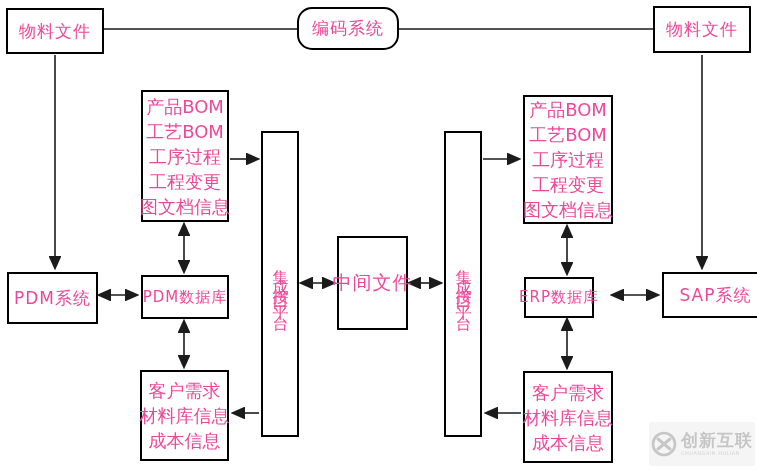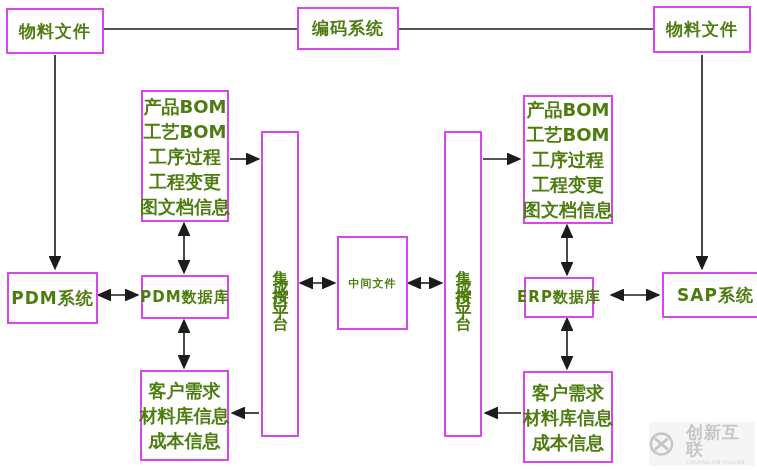--- a/index.html
+++ b/index.html
@@ -1,36 +1,36 @@
 <!DOCTYPE html>
 <html><head>
 <meta charset="utf-8">
 <style>
   html,body{margin:0;padding:0;background:#ffffff;}
   .canvas{
     position:relative;width:757px;height:470px;background:#ffffff;overflow:hidden;
     font-family:"DejaVu Sans","Liberation Sans",sans-serif;
   }
   .box{
-    position:absolute;border:2px solid #d946ef;background:#ffffff;
+    position:absolute;border:2px solid #000000;background:#ffffff;
     display:flex;align-items:center;justify-content:center;
-    font-weight:bold;color:#4d7c0f;box-sizing:border-box;text-align:center;
+    font-weight:normal;color:#ec4899;box-sizing:border-box;text-align:center;
   }
   .lbl{font-size:17px;letter-spacing:1px;white-space:nowrap;}
   .multiline{flex-direction:column;justify-content:center;}
   .multiline .row{font-size:18px;line-height:25px;white-space:nowrap;}
   .vertical{
     writing-mode:vertical-rl;text-orientation:upright;
     font-size:16px;letter-spacing:9px;
   }
   .wires{position:absolute;left:0;top:0;width:757px;height:470px;}
   .watermark{
     position:absolute;right:2px;bottom:4px;width:106px;height:44px;
     background:#f5f5f5;border-radius:3px;
-    display:flex;align-items:center;justify-content:center;gap:12px;
+    display:flex;align-items:center;justify-content:center;gap:4px;
     color:#c6c6c6;
   }
   .wm-text{display:flex;flex-direction:column;line-height:1;}
   .wm-name{font-size:17px;font-weight:bold;letter-spacing:1px;}
   .wm-caption{font-size:5px;letter-spacing:.5px;margin-top:2px;color:#d3d3d3;}
 </style>
 </head>
 <body>
 
 <div class="canvas">
@@ -60,21 +60,21 @@
       <line x1="567" y1="226" x2="567" y2="274" marker-start="url(#as)" marker-end="url(#ae)"></line>
       <line x1="567" y1="319" x2="567" y2="368" marker-start="url(#as)" marker-end="url(#ae)"></line>
       <line x1="259" y1="413" x2="233" y2="413" marker-end="url(#ae)"></line>
       <line x1="521" y1="413" x2="486" y2="413" marker-end="url(#ae)"></line>
     </g>
   </svg>
 
   <div class="box" style="left:6px;top:8px;width:98px;height:46px;">
     <span class="lbl">物料文件</span>
   </div>
-  <div class="box" style="left:297px;top:7px;width:102px;height:43px;">
+  <div class="box" style="left:297px;top:7px;width:102px;height:43px;border-radius:15px;">
     <span class="lbl">编码系统</span>
   </div>
   <div class="box" style="left:653px;top:6px;width:98px;height:47px;">
     <span class="lbl">物料文件</span>
   </div>
 
   <div class="box multiline" style="left:141px;top:90px;width:88px;height:132px;">
     <span class="row">产品BOM</span>
     <span class="row">工艺BOM</span>
     <span class="row">工序过程</span>
@@ -91,21 +91,21 @@
   </div>
 
   <div class="box" style="left:261px;top:131px;width:38px;height:306px;">
     <span class="vertical">集成接口平台</span>
   </div>
   <div class="box" style="left:444px;top:131px;width:38px;height:306px;">
     <span class="vertical">集成接口平台</span>
   </div>
 
   <div class="box" style="left:337px;top:236px;width:71px;height:94px;">
-    <span class="lbl" style="font-size:11px;">中间文件</span>
+    <span class="lbl" style="font-size:19px;">中间文件</span>
   </div>
 
   <div class="box" style="left:7px;top:272px;width:91px;height:52px;">
     <span class="lbl">PDM系统</span>
   </div>
   <div class="box" style="left:141px;top:275px;width:88px;height:44px;">
     <span class="lbl" style="font-size:15px;">PDM数据库</span>
   </div>
   <div class="box" style="left:524px;top:277px;width:70px;height:41px;">
     <span class="lbl" style="font-size:15px;">ERP数据库</span>

